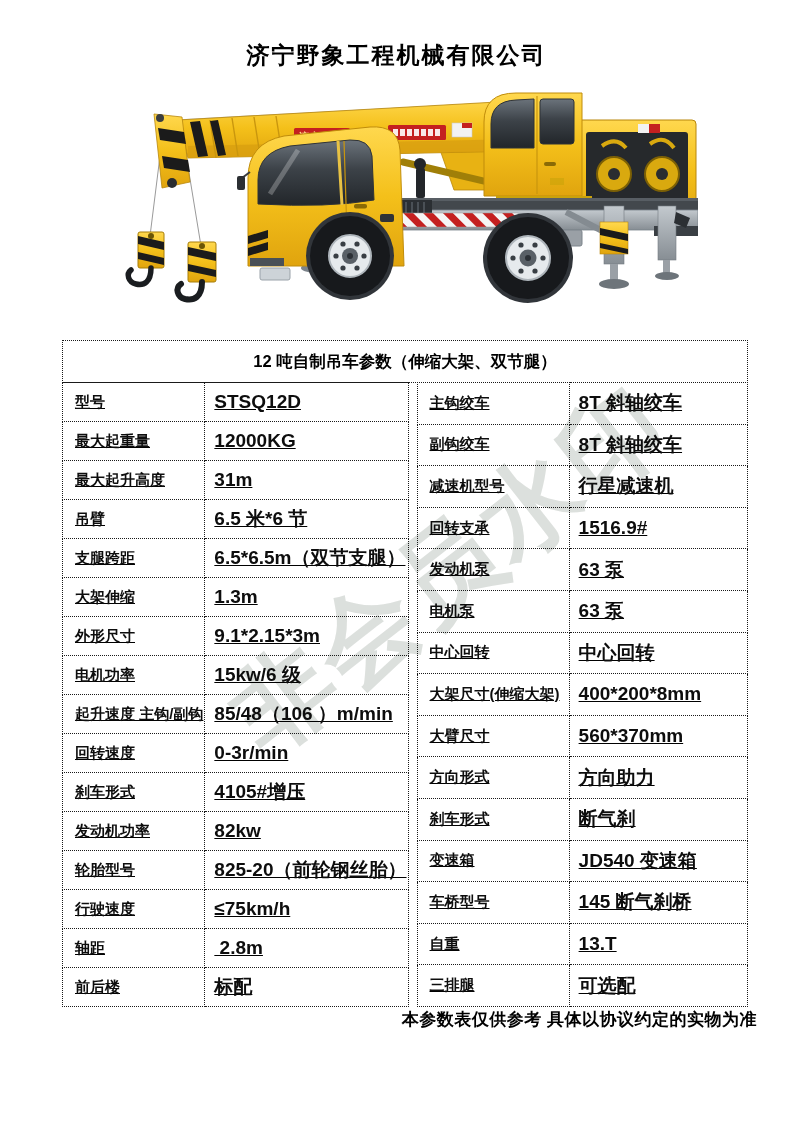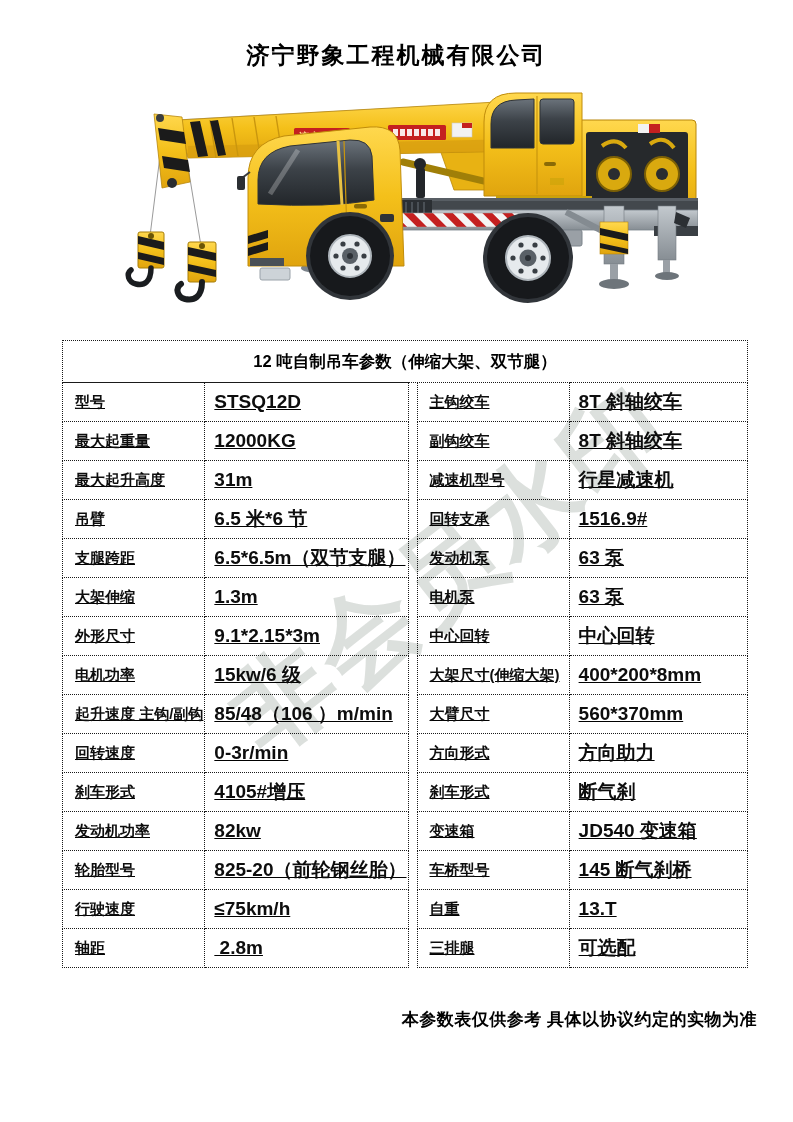--- a/index.html
+++ b/index.html
@@ -298,20 +298,24 @@
               <td class="val">825-20（前轮钢丝胎）</td>
             </tr>
             <tr>
               <td class="lbl">行驶速度</td>
               <td class="val">≤75km/h</td>
             </tr>
             <tr>
               <td class="lbl">轴距</td>
               <td class="val"> 2.8m</td>
             </tr>
+            <tr>
+              <td class="lbl">前后楼</td>
+              <td class="val">标配</td>
+            </tr>
           </tbody>
         </table>
       <table class="half right">
           <tbody>
             <tr>
               <td class="lbl">主钩绞车</td>
               <td class="val">8T 斜轴绞车</td>
             </tr>
             <tr>
               <td class="lbl">副钩绞车</td>

